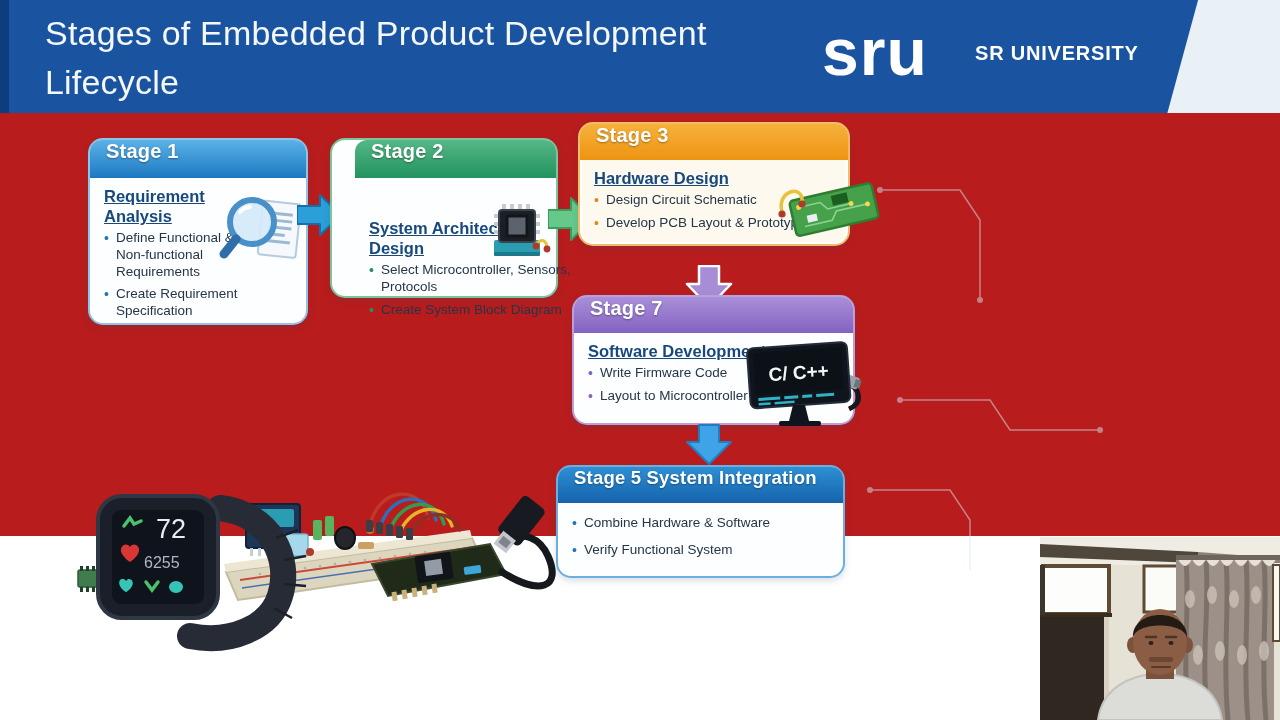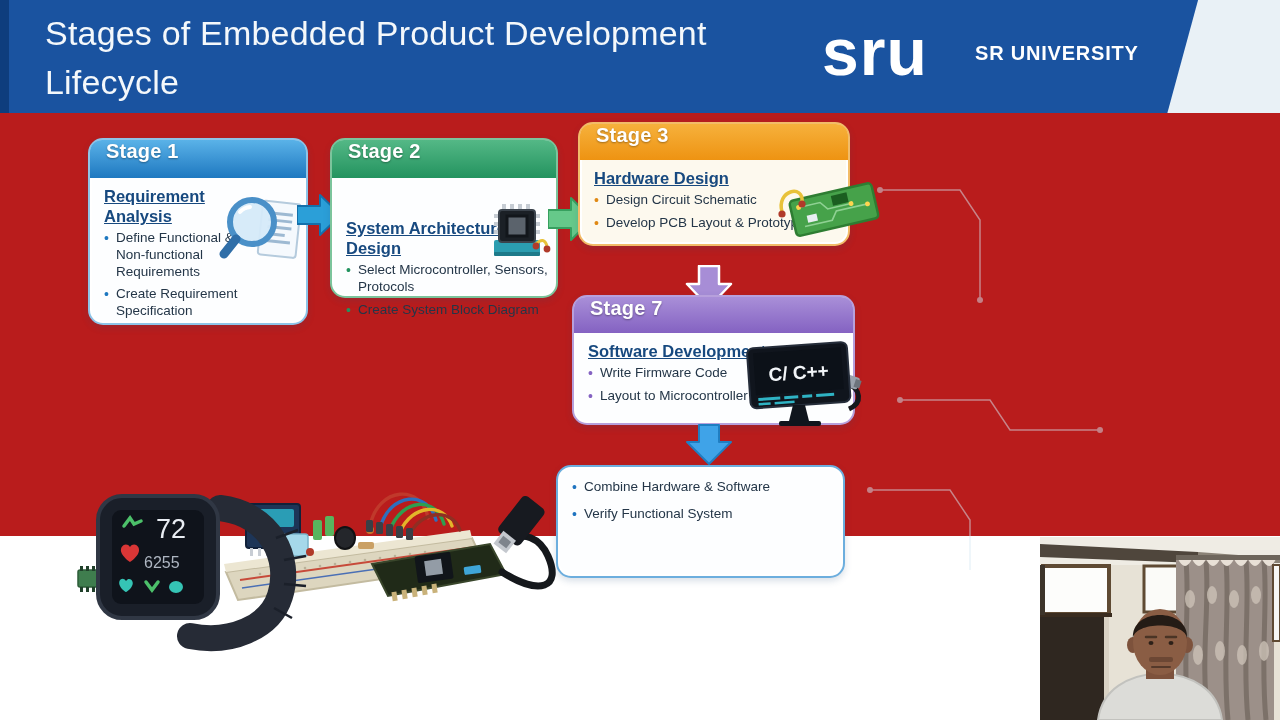--- a/index.html
+++ b/index.html
@@ -36,21 +36,21 @@
   .stage-bullets li { display:flex; gap:7px; margin-bottom:6px;
     font-size:13.5px; color:#243648; line-height:1.24; }
   .stage-bullets .dot { color:var(--accent); font-size:14px; line-height:1.2; flex:0 0 auto; }
   .card-icon { position:absolute; pointer-events:none; }
 
   #stage1 { left:88px;  top:138px; width:220px; height:187px;
     --c1:#5ab2e8; --c2:#1e78c0; --border:#8ec4e8; --accent:#1e78c0; }
   #stage1 .stage-title { width:150px; }
   #stage1 .stage-bullets { width:152px; }
 
-  #stage2 { left:330px; top:138px; width:228px; height:160px;
+  #stage2 { left:330px; top:138px; width:228px; height:160px;padding-left:23px;
     --c1:#54b886; --c2:#23935f; --border:#7cc49c; --accent:#23935f; }
   #stage2 .stage-title { width:200px;margin-top:40px; }
   #stage2 .stage-bullets { width:208px; }
 
   #stage3 { left:578px; top:122px; width:272px; height:124px;
     --c1:#f6b13c; --c2:#ee9312; --border:#f2bc68; --accent:#e08914; --hh:36px;
     --body:#fdf9ee; }
   #stage3 .stage-bullets { width:240px; }
 
   #stage4 { left:572px; top:295px; width:283px; height:130px;
@@ -263,20 +263,23 @@
       <polygon points="50,64 62,64 66,80 46,80" fill="#10151d"></polygon>
       <rect x="36" y="80" width="42" height="5" rx="2" fill="#10151d"></rect>
     </svg>
   </div>
 
   <svg class="arrow" style="left:685px; top:424px;" width="48" height="42" viewBox="0 0 48 42">
     <polygon points="14,1 34,1 34,18 46,18 24,40 2,18 14,18" fill="#3fa3e8" stroke="#1f7ec2" stroke-width="2" stroke-linejoin="round"></polygon>
   </svg>
 
   <div class="stage-card" id="stage5">
+    <div class="stage-card-header">
+      <span>Stage 5 System Integration</span>
+    </div>
     <ul class="stage-bullets">
       <li>
           <span class="dot">•</span>
           <span>Combine Hardware &amp; Software</span>
         </li>
       <li>
           <span class="dot">•</span>
           <span>Verify Functional System</span>
         </li>
     </ul>

